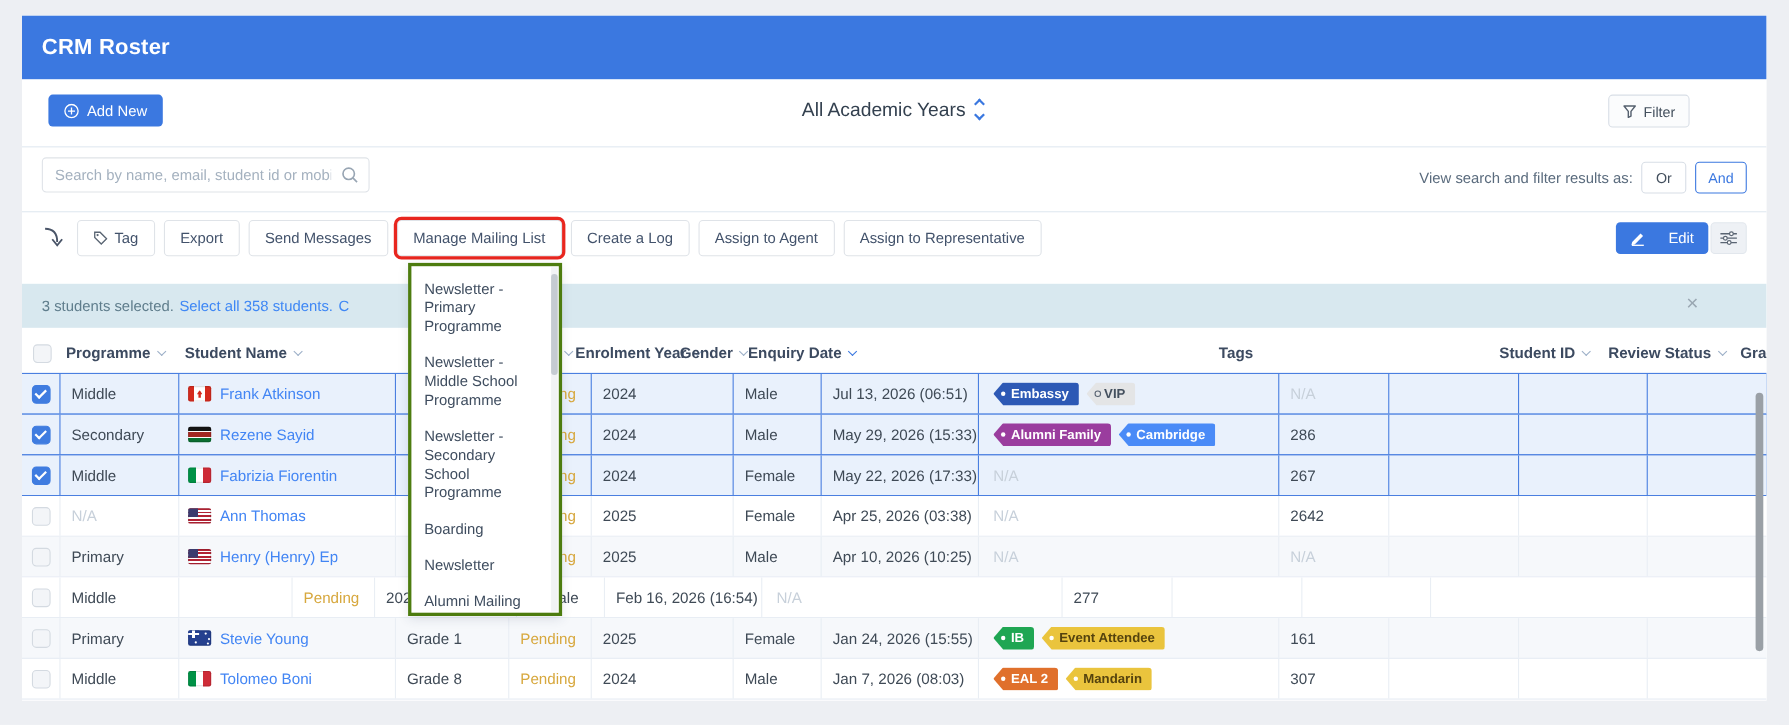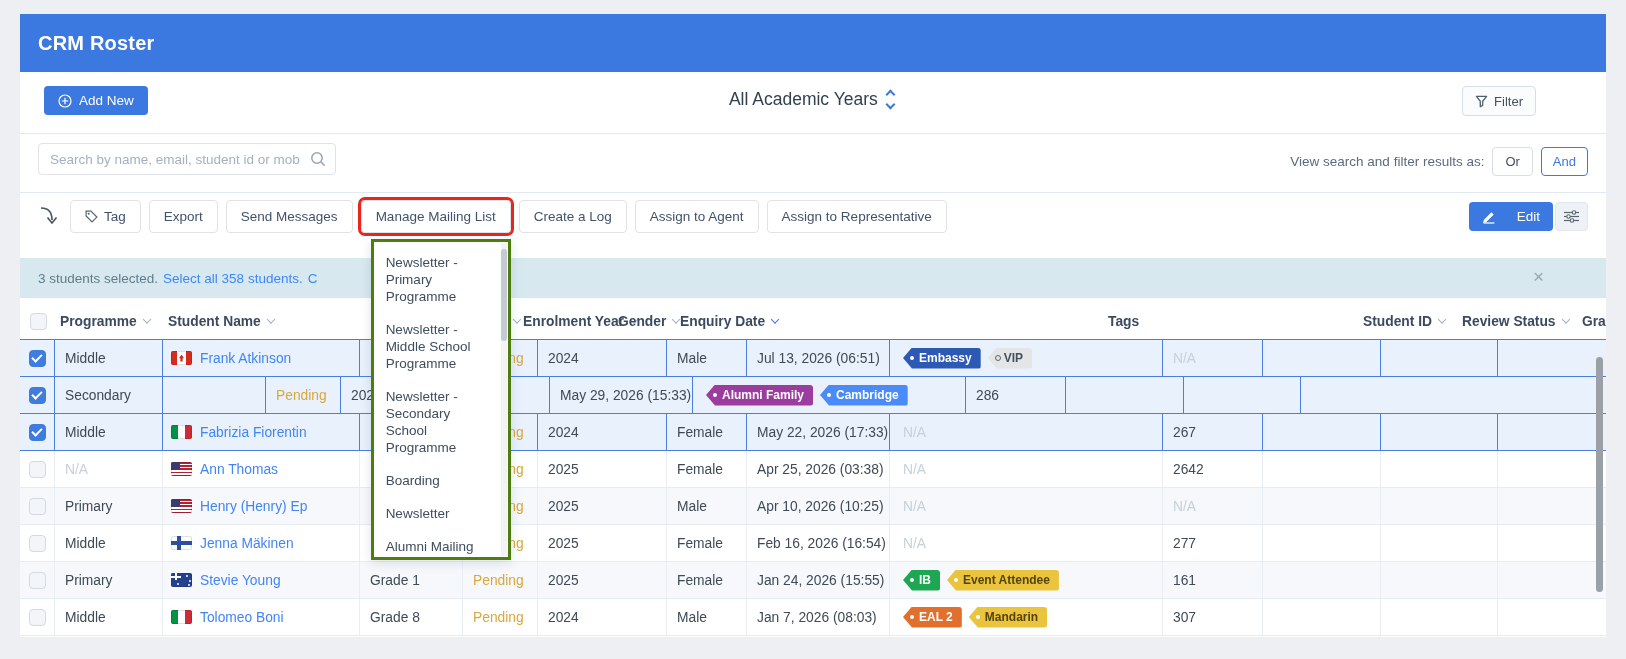--- a/index.html
+++ b/index.html
@@ -333,20 +333,24 @@
         <div class="cell" style="width: 117px; flex: 0 0 auto;"></div>
         <div class="cell" style="width: 108px; flex: 0 0 auto; border-right: none;"></div>
       </div>
       <div class="trow sel">
         <div class="cell center" style="width: 35px; flex: 0 0 auto;">
           <span class="cb on"></span>
         </div>
         <div class="cell" style="width: 108px; flex: 0 0 auto;">
           <span>Secondary</span>
         </div>
+        <div class="cell c-name" style="width: 197px; flex: 0 0 auto;">
+          <span class="flag f-ke"></span>
+          <a class="nlink">Rezene Sayid</a>
+        </div>
         <div class="cell" style="width: 103px; flex: 0 0 auto;">
           <span></span>
         </div>
         <div class="cell" style="width: 75px; flex: 0 0 auto;">
           <span class="status-txt">Pending</span>
         </div>
         <div class="cell" style="width: 129px; flex: 0 0 auto;">
           <span>2024</span>
         </div>
         <div class="cell" style="width: 80px; flex: 0 0 auto;">
@@ -474,24 +478,20 @@
         <div class="cell" style="width: 117px; flex: 0 0 auto;"></div>
         <div class="cell" style="width: 108px; flex: 0 0 auto; border-right: none;"></div>
       </div>
       <div class="trow">
         <div class="cell center" style="width: 35px; flex: 0 0 auto;">
           <span class="cb"></span>
         </div>
         <div class="cell" style="width: 108px; flex: 0 0 auto;">
           <span>Middle</span>
         </div>
-        <div class="cell c-name" style="width: 197px; flex: 0 0 auto;">
-          <span class="flag f-fi"></span>
-          <a class="nlink">Jenna Mäkinen</a>
-        </div>
         <div class="cell" style="width: 103px; flex: 0 0 auto;">
           <span></span>
         </div>
         <div class="cell" style="width: 75px; flex: 0 0 auto;">
           <span class="status-txt">Pending</span>
         </div>
         <div class="cell" style="width: 129px; flex: 0 0 auto;">
           <span>2025</span>
         </div>
         <div class="cell" style="width: 80px; flex: 0 0 auto;">

